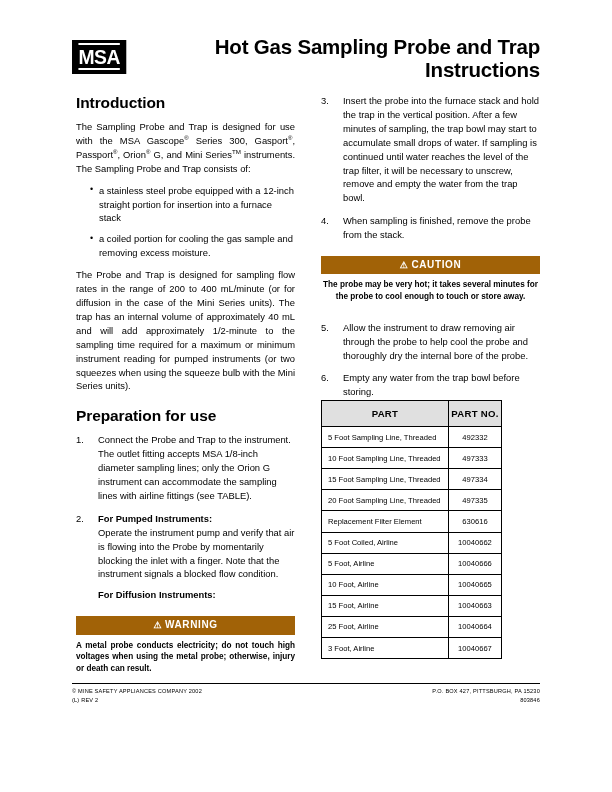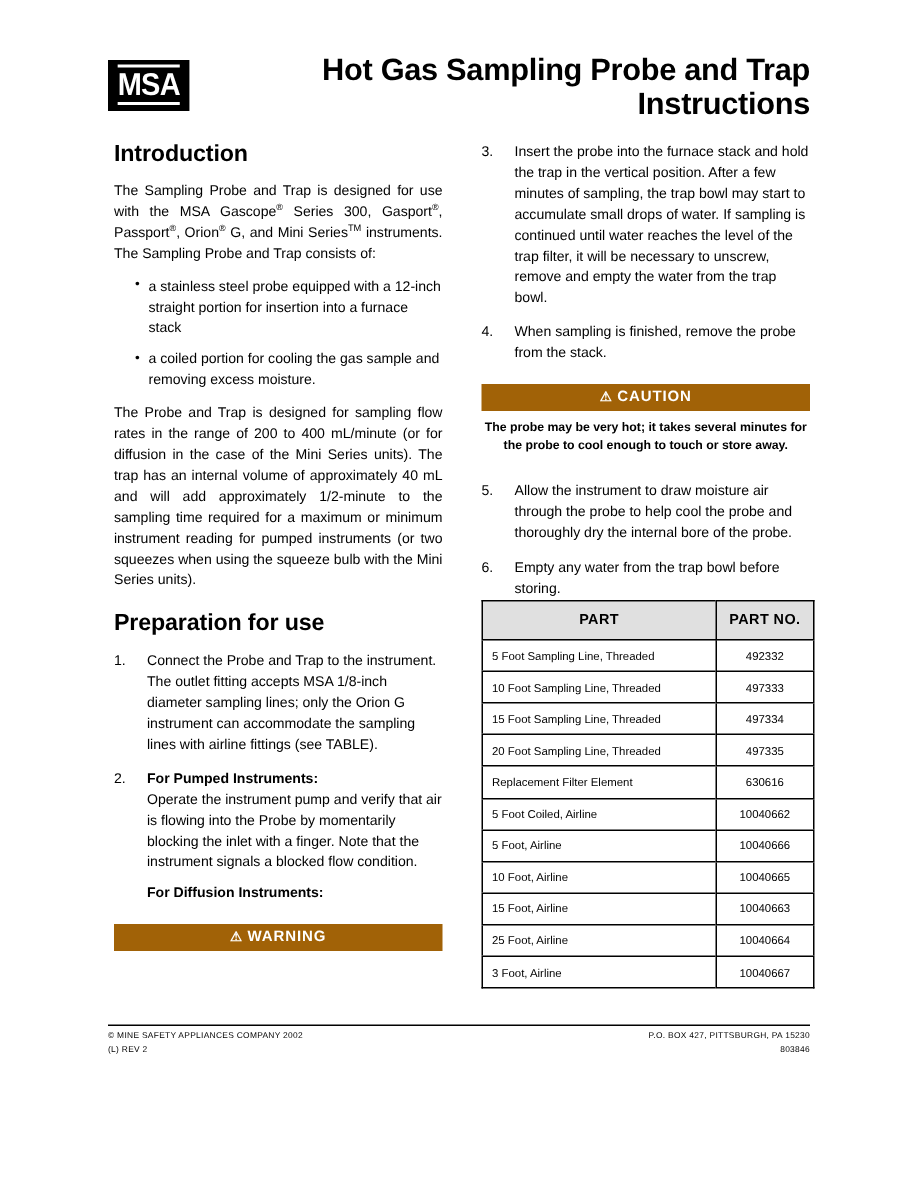--- a/index.html
+++ b/index.html
@@ -174,21 +174,21 @@
   }
   .alert-text.caution {
     text-align: center;
   }
 
   
   .parts-table-wrap {
     position: absolute;
     left: 321px;
     top: 400px;
-    width: 222px;
+    width: 181px;
   }
   table.parts {
     border-collapse: collapse;
     width: 100%;
     border: 1.6px solid #000000;
   }
   table.parts th {
     background: #e0e0e0;
     font-size: 9.6px;
     font-weight: bold;
@@ -265,20 +265,21 @@
         <span class="num">2.</span><span class="sub-head">For Pumped Instruments:</span><br>
         <span>Operate the instrument pump and verify that air is flowing into the Probe by momentarily blocking the inlet with a finger. Note that the instrument signals a blocked flow condition.</span>
         <div class="sub-block">
           <span class="sub-head">For Diffusion Instruments:</span><br>
         </div>
       </li>
     </ol>
 
     <div class="alert">
       <div class="alert-bar"><span class="tri">⚠</span><span>WARNING</span></div>
+      <div class="alert-text">A metal probe conducts electricity; do not touch high voltages when using the metal probe; otherwise, injury or death can result.</div>
     </div>
 
   </div>
 
   <div class="col col-right">
 
     <ol class="steps">
       <li>
         <span class="num">3.</span><span>Insert the probe into the furnace stack and hold the trap in the vertical position. After a few minutes of sampling, the trap bowl may start to accumulate small drops of water. If sampling is continued until water reaches the level of the trap filter, it will be necessary to unscrew, remove and empty the water from the trap bowl.</span>
       </li>
@@ -287,21 +288,21 @@
       </li>
     </ol>
 
     <div class="alert">
       <div class="alert-bar"><span class="tri">⚠</span><span>CAUTION</span></div>
       <div class="alert-text caution">The probe may be very hot; it takes several minutes for the probe to cool enough to touch or store away.</div>
     </div>
 
     <ol class="steps" style="margin-top:18px;">
       <li>
-        <span class="num">5.</span><span>Allow the instrument to draw moisture air through the probe to help cool the probe and thoroughly dry the internal bore of the probe.</span>
+        <span class="num">5.</span><span>Allow the instrument to draw removing air through the probe to help cool the probe and thoroughly dry the internal bore of the probe.</span>
       </li>
       <li>
         <span class="num">6.</span><span>Empty any water from the trap bowl before storing.</span>
       </li>
     </ol>
 
   </div>
 
   <div class="parts-table-wrap">
     <table class="parts">

